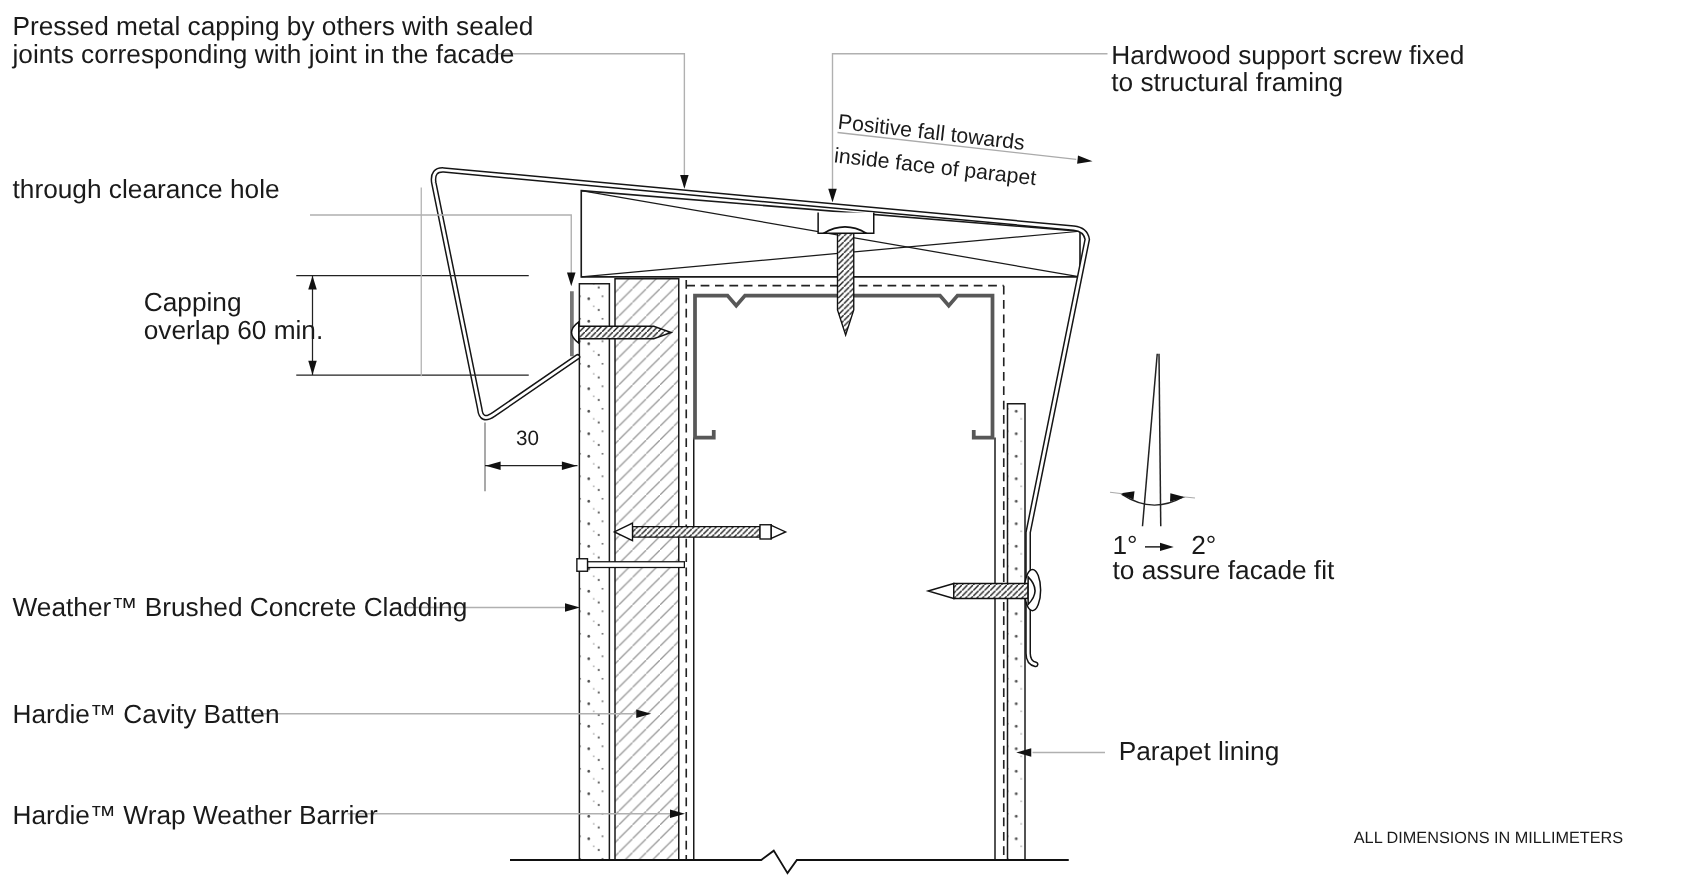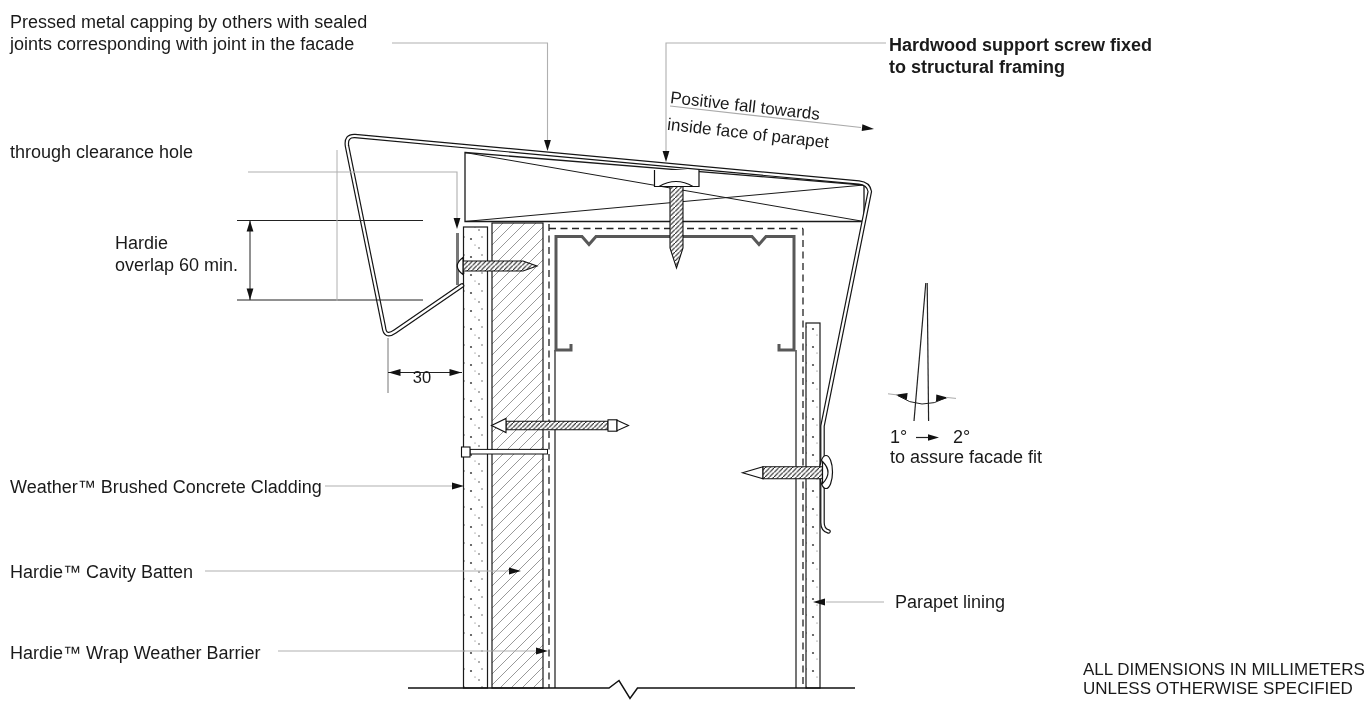--- a/index.html
+++ b/index.html
@@ -1,20 +1,20 @@
 <!DOCTYPE html>
 <html><head>
 <meta charset="utf-8">
 <style>
   html,body{margin:0;padding:0;background:#ffffff;}
   #stage{position:relative;width:1366px;height:715px;background:#ffffff;overflow:hidden;
          font-family:"Liberation Sans", sans-serif;color:#1a1a1a;}
   #drawing{position:absolute;left:0;top:0;}
-  .label{position:absolute;font-size:18px;line-height:22px;white-space:nowrap;color:#1a1a1a;}
-  .label.small{font-size:17px;line-height:18.5px;}
+  .label{position:absolute;font-size:21px;line-height:22px;white-space:nowrap;color:#1a1a1a;}
+  .label.small{font-size:13px;line-height:18.5px;}
   .rot{transform:rotate(6.5deg);transform-origin:0 0;font-size:17px;line-height:27px;}
   .dim{font-size:16.5px;}
 </style>
 </head>
 <body>
 
 <div id="stage">
 
 <svg id="drawing" width="1366" height="715" viewBox="0 0 1366 715">
   <defs>
@@ -150,51 +150,50 @@
       <polygon points="939,437.5 928,434.2 928,440.8" fill="#111111"></polygon>
     </g>
   </g>
 </svg>
 
 <div class="label" style="left:10px;top:11px;">
   <div>Pressed metal capping by others with sealed</div>
   <div>joints corresponding with joint in the facade</div>
 </div>
 
-<div class="label" style="left:889px;top:34px;font-weight:bold;">
+<div class="label" style="left:889px;top:34px;">
   <div>Hardwood support screw fixed</div>
   <div>to structural framing</div>
 </div>
 
 <div class="label rot" style="left:672px;top:84px;">
   <div>Positive fall towards</div>
   <div>inside face of parapet</div>
 </div>
 
 <div class="label" style="left:10px;top:141px;">
   <div>through clearance hole</div>
 </div>
 
 <div class="label" style="left:115px;top:232px;">
-  <div>Hardie</div>
+  <div>Capping</div>
   <div>overlap 60 min.</div>
 </div>
 
-<div class="label dim" style="left:404px;top:340px;width:36px;text-align:center;margin-top:26px;">30</div>
+<div class="label dim" style="left:404px;top:340px;width:36px;text-align:center;">30</div>
 
 <div class="label" style="left:890px;top:426px;">1°</div>
 <div class="label" style="left:953px;top:426px;">2°</div>
 <div class="label" style="left:890px;top:446px;">to assure facade fit</div>
 
 <div class="label" style="left:10px;top:476px;">Weather™ Brushed Concrete Cladding</div>
 
 <div class="label" style="left:10px;top:561px;">Hardie™ Cavity Batten</div>
 
 <div class="label" style="left:10px;top:642px;text-align:right;">Hardie™ Wrap Weather Barrier</div>
 
 <div class="label" style="left:895px;top:591px;">Parapet lining</div>
 
 <div class="label small" style="left:1083px;top:661px;">
   <div>ALL DIMENSIONS IN MILLIMETERS</div>
-  <div>UNLESS OTHERWISE SPECIFIED</div>
 </div>
 
 </div>
 
 </body></html>

